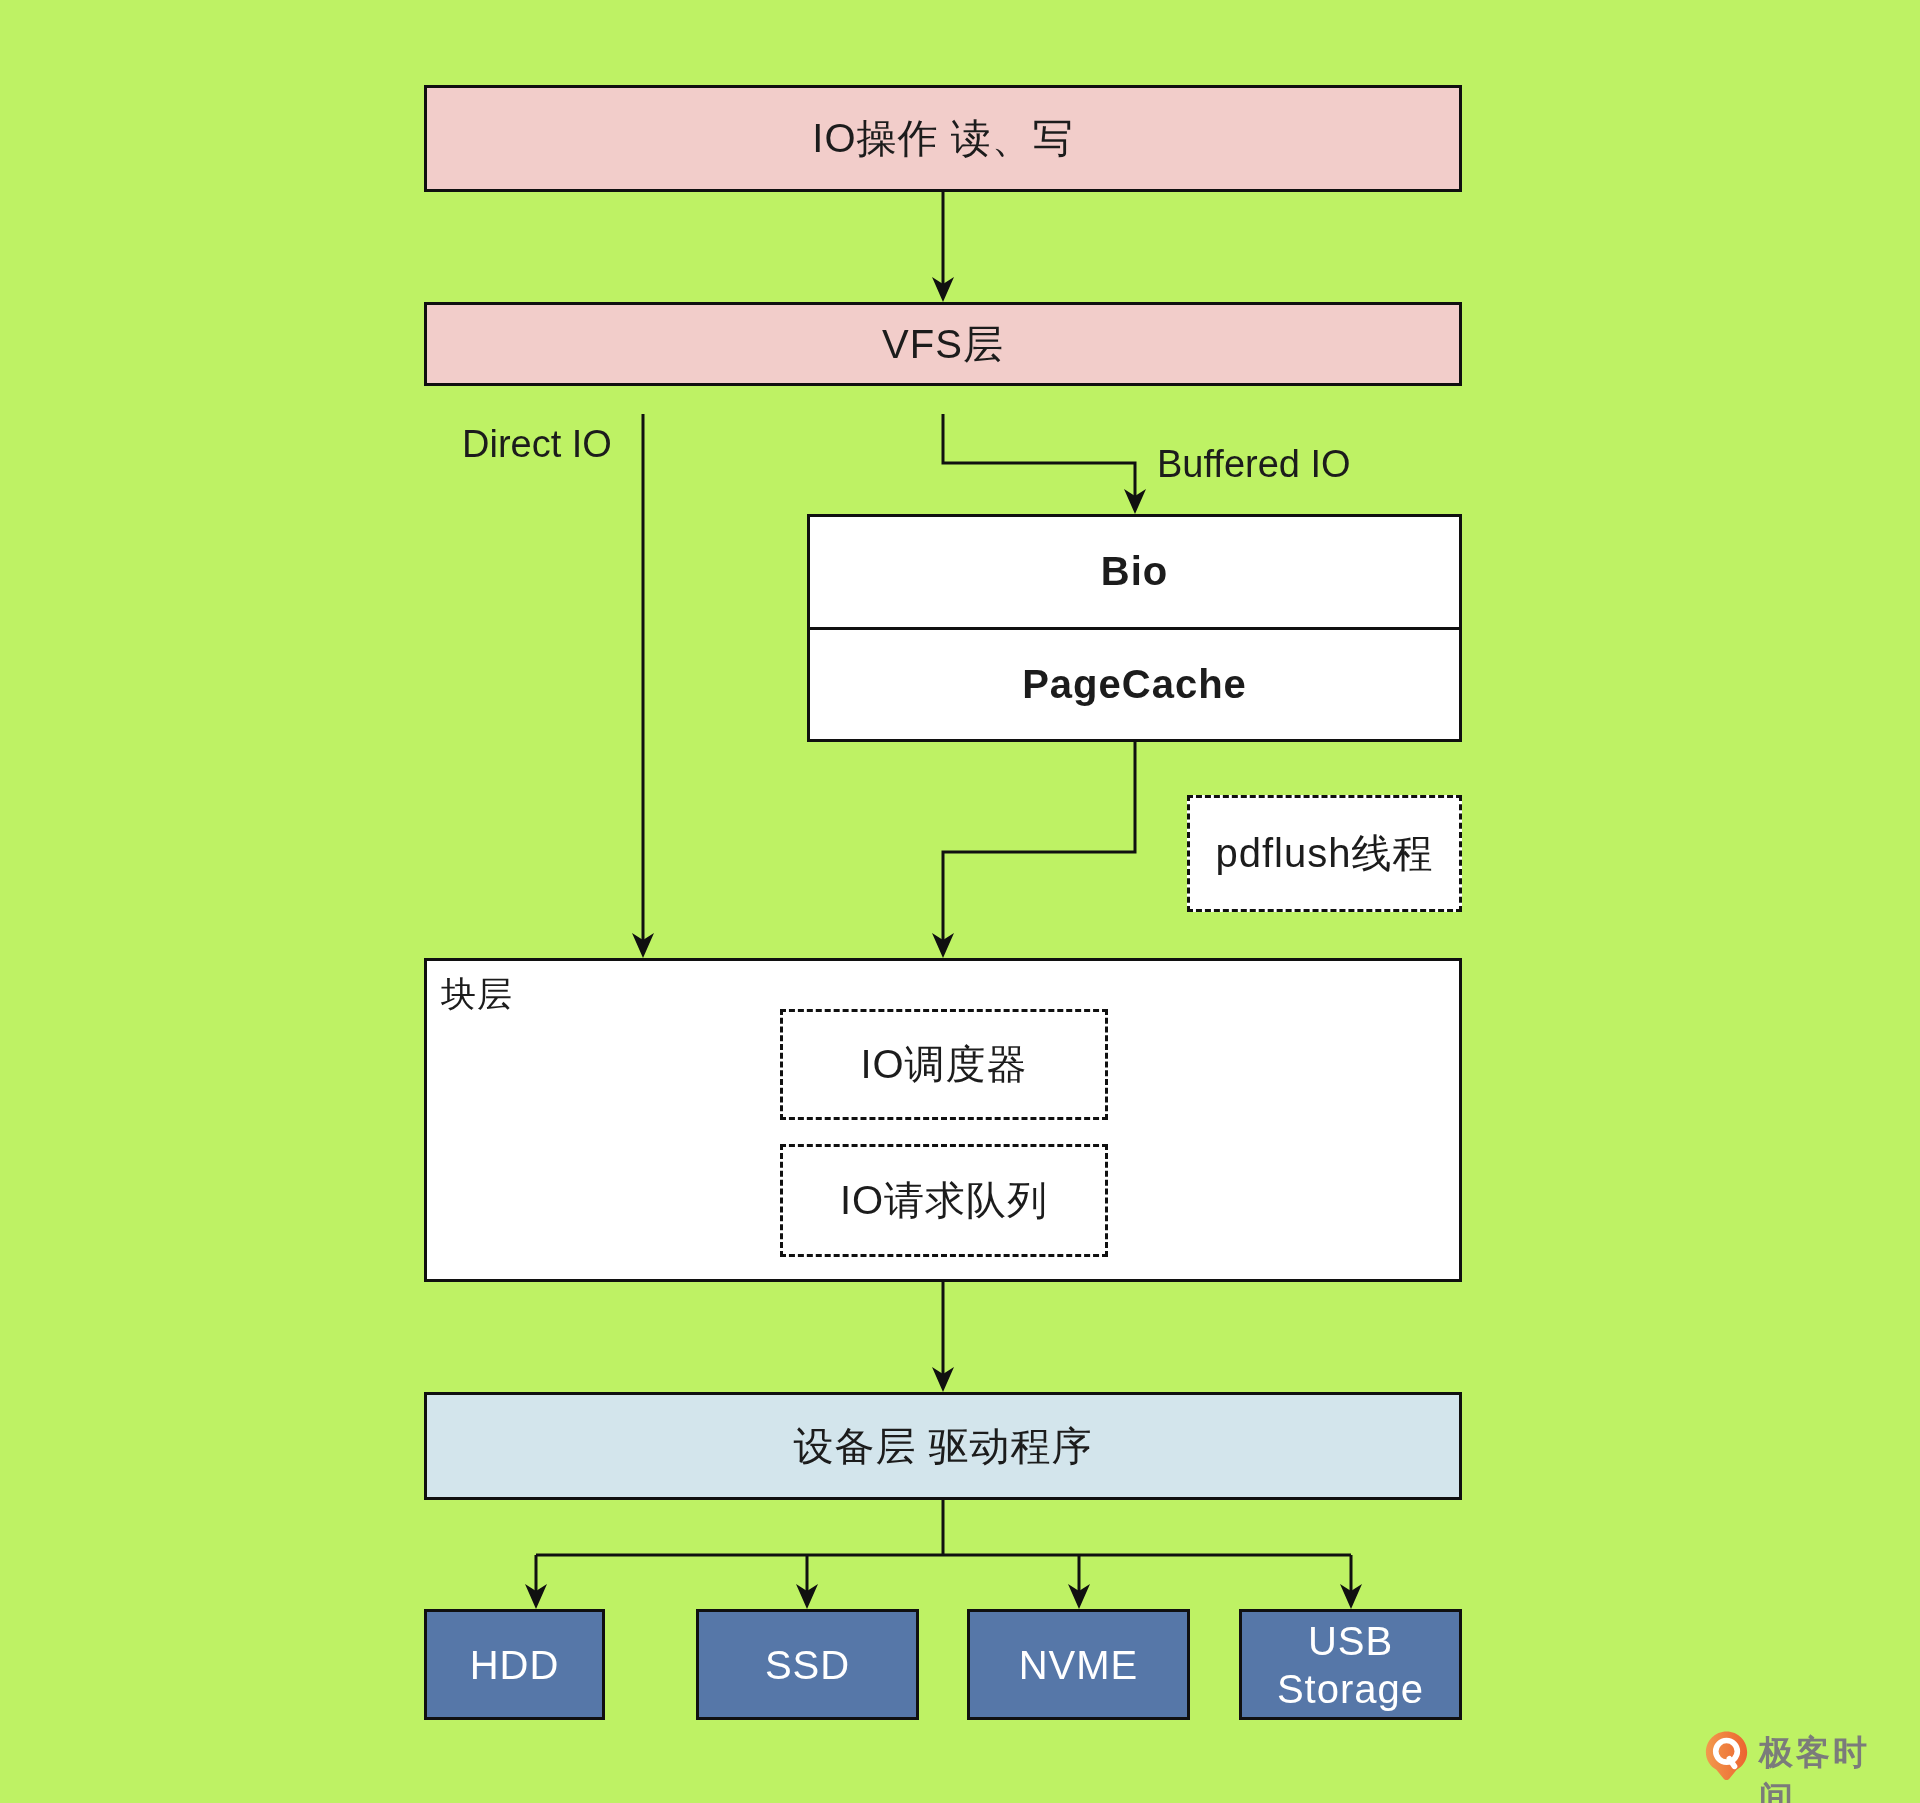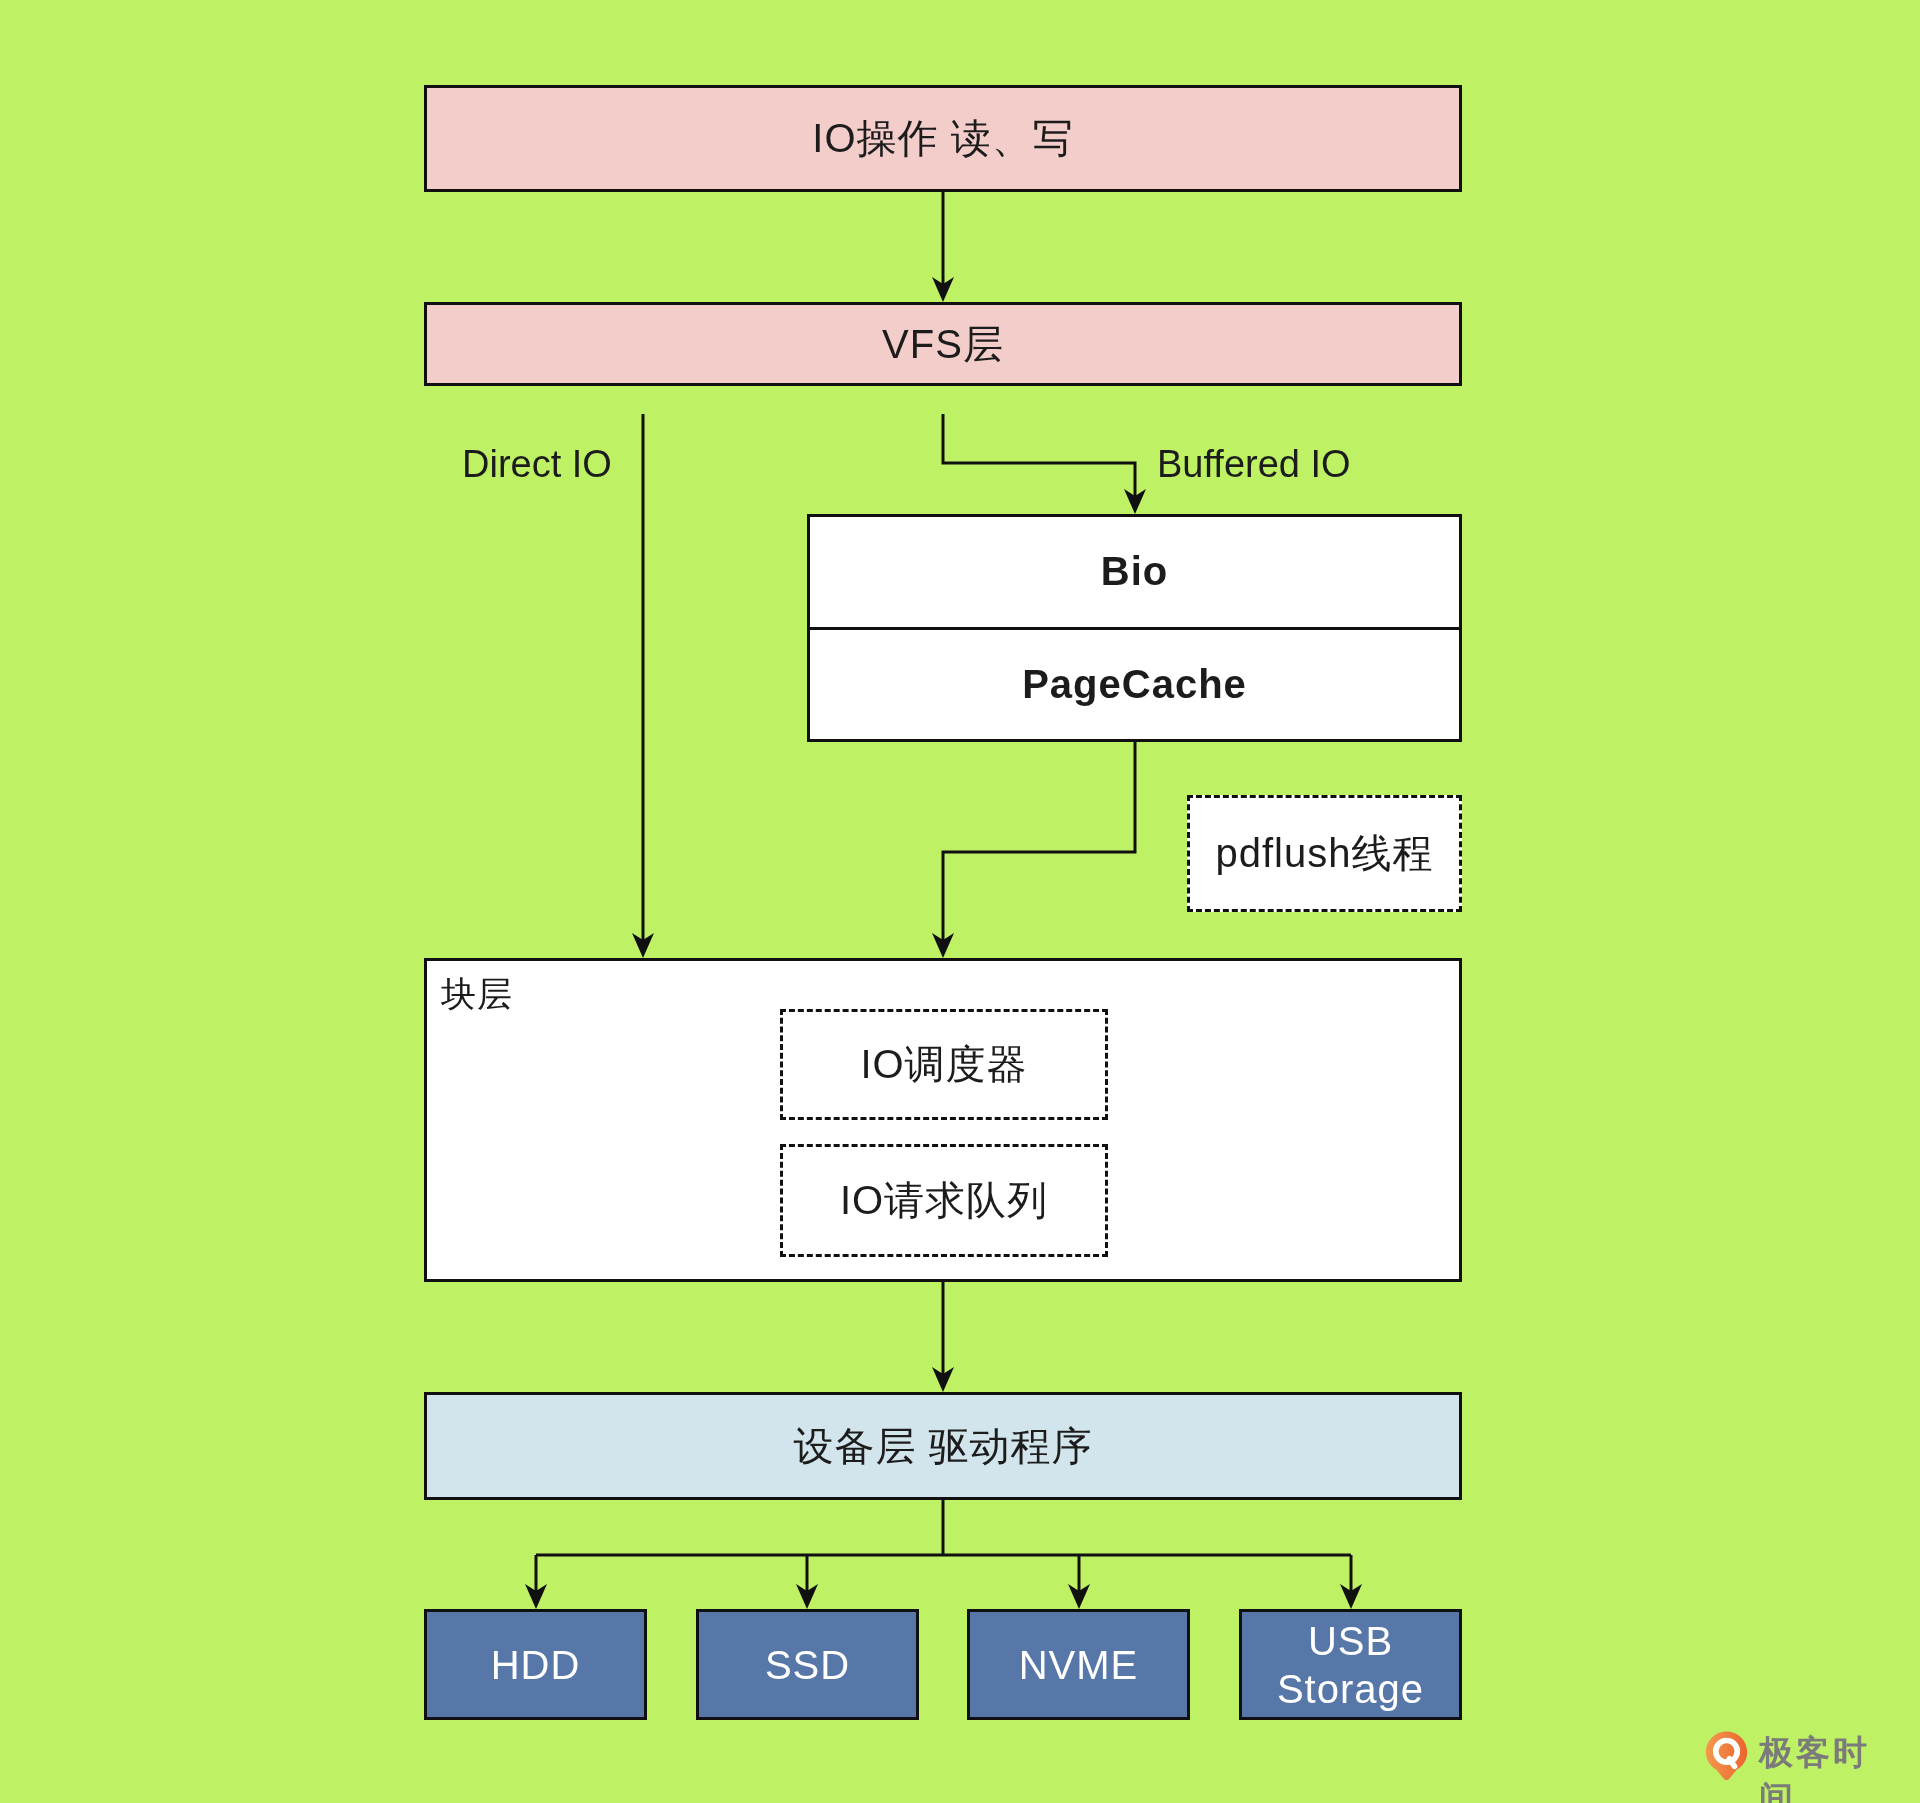--- a/index.html
+++ b/index.html
@@ -78,41 +78,41 @@
     <path d="M1079,1555 V1593"></path>
     <polygon fill="#101010" stroke="none" points="1079,1609 1068,1584 1079,1591 1090,1584"></polygon>
     <path d="M1351,1555 V1593"></path>
     <polygon fill="#101010" stroke="none" points="1351,1609 1340,1584 1351,1591 1362,1584"></polygon>
   </svg>
 
   <div class="box pink" style="left:424px;top:85px;width:1038px;height:107px;">IO操作 读、写</div>
 
   <div class="box pink" style="left:424px;top:302px;width:1038px;height:84px;">VFS层</div>
 
-  <div class="freelabel" style="left:462px;top:443px;">Direct IO</div>
+  <div class="freelabel" style="left:462px;top:423px;">Direct IO</div>
   <div class="freelabel" style="left:1157px;top:443px;">Buffered IO</div>
 
   <div class="box stack" style="left:807px;top:514px;width:655px;height:228px;">
     <div class="row">Bio</div>
     <div class="row">PageCache</div>
   </div>
 
   <div class="box dashed" style="left:1187px;top:795px;width:275px;height:117px;">pdflush线程</div>
 
   <div class="box blockbox" style="left:424px;top:958px;width:1038px;height:324px;">
     <span class="corner-label">块层</span>
   </div>
 
   <div class="box dashed" style="left:780px;top:1009px;width:328px;height:111px;">IO调度器</div>
 
   <div class="box dashed" style="left:780px;top:1144px;width:328px;height:113px;">IO请求队列</div>
 
   <div class="box lightblue" style="left:424px;top:1392px;width:1038px;height:108px;">设备层 驱动程序</div>
 
-  <div class="box slate" style="left:424px;top:1609px;width:223px;height:111px;">HDD</div>
+  <div class="box slate" style="left:424px;top:1609px;width:181px;height:111px;">HDD</div>
   <div class="box slate" style="left:696px;top:1609px;width:223px;height:111px;">SSD</div>
   <div class="box slate" style="left:967px;top:1609px;width:223px;height:111px;">NVME</div>
   <div class="box slate" style="left:1239px;top:1609px;width:223px;height:111px;padding:0 20px;">USB Storage</div>
 
   <div class="brand">
     <svg width="46" height="52" viewBox="0 0 48 54">
       <defs>
         <linearGradient id="gk" x1="0" y1="0" x2="1" y2="0">
           <stop offset="0" stop-color="#f29a4d"></stop>
           <stop offset="1" stop-color="#ec6430"></stop>

